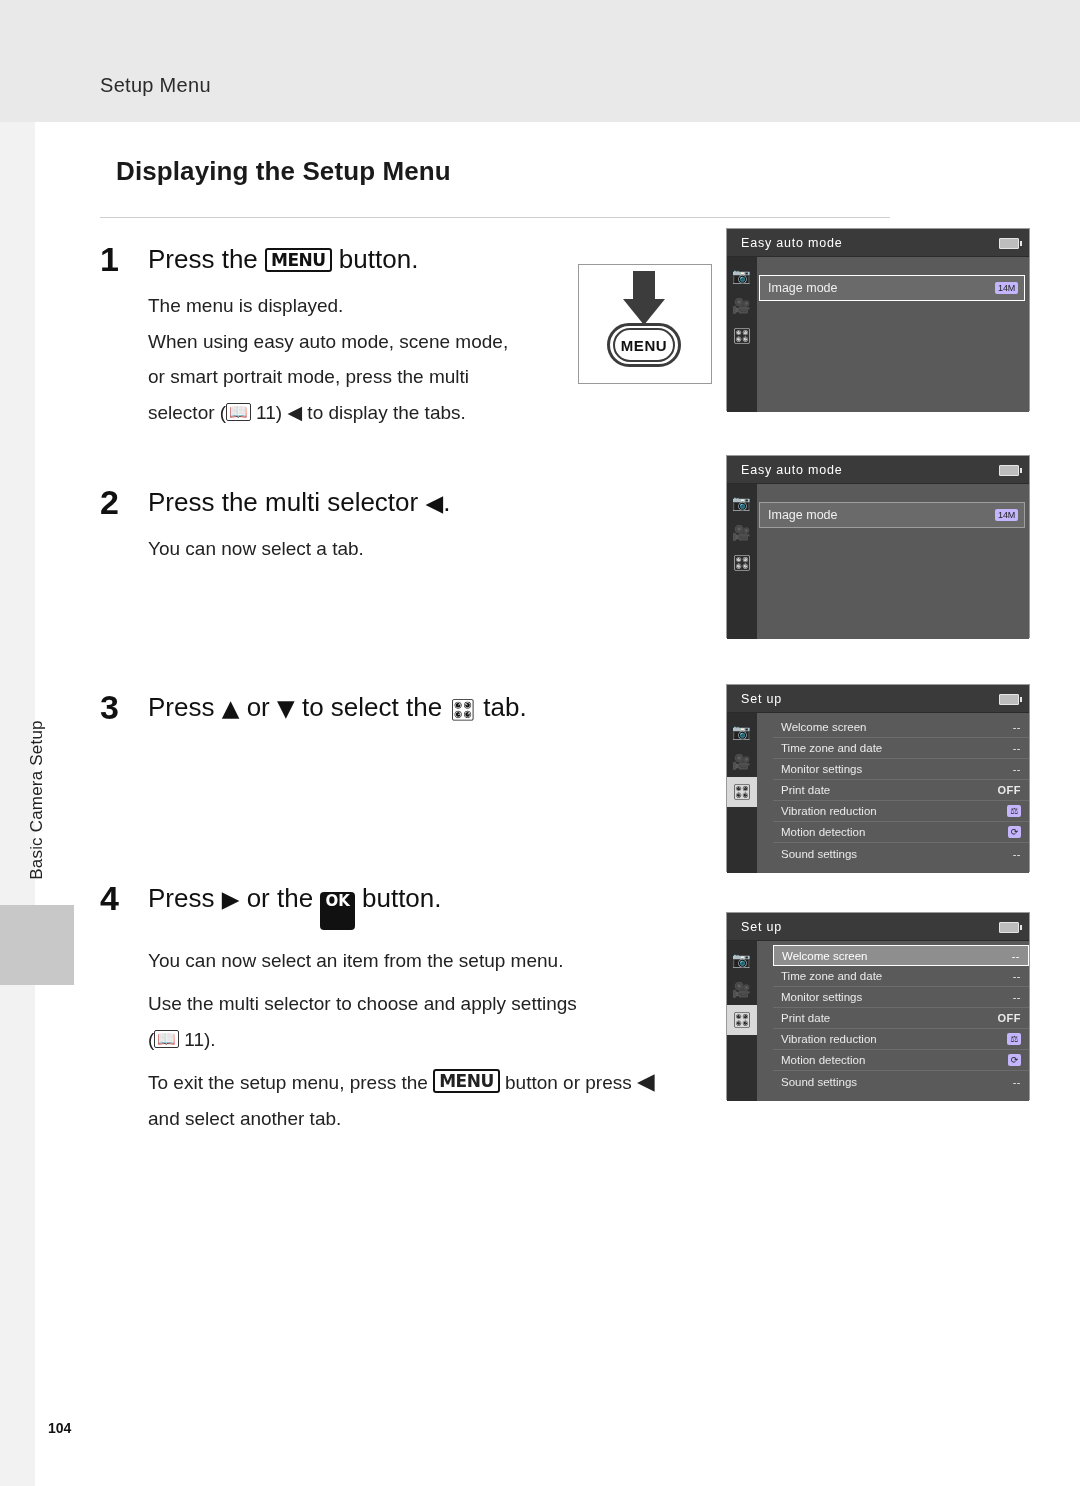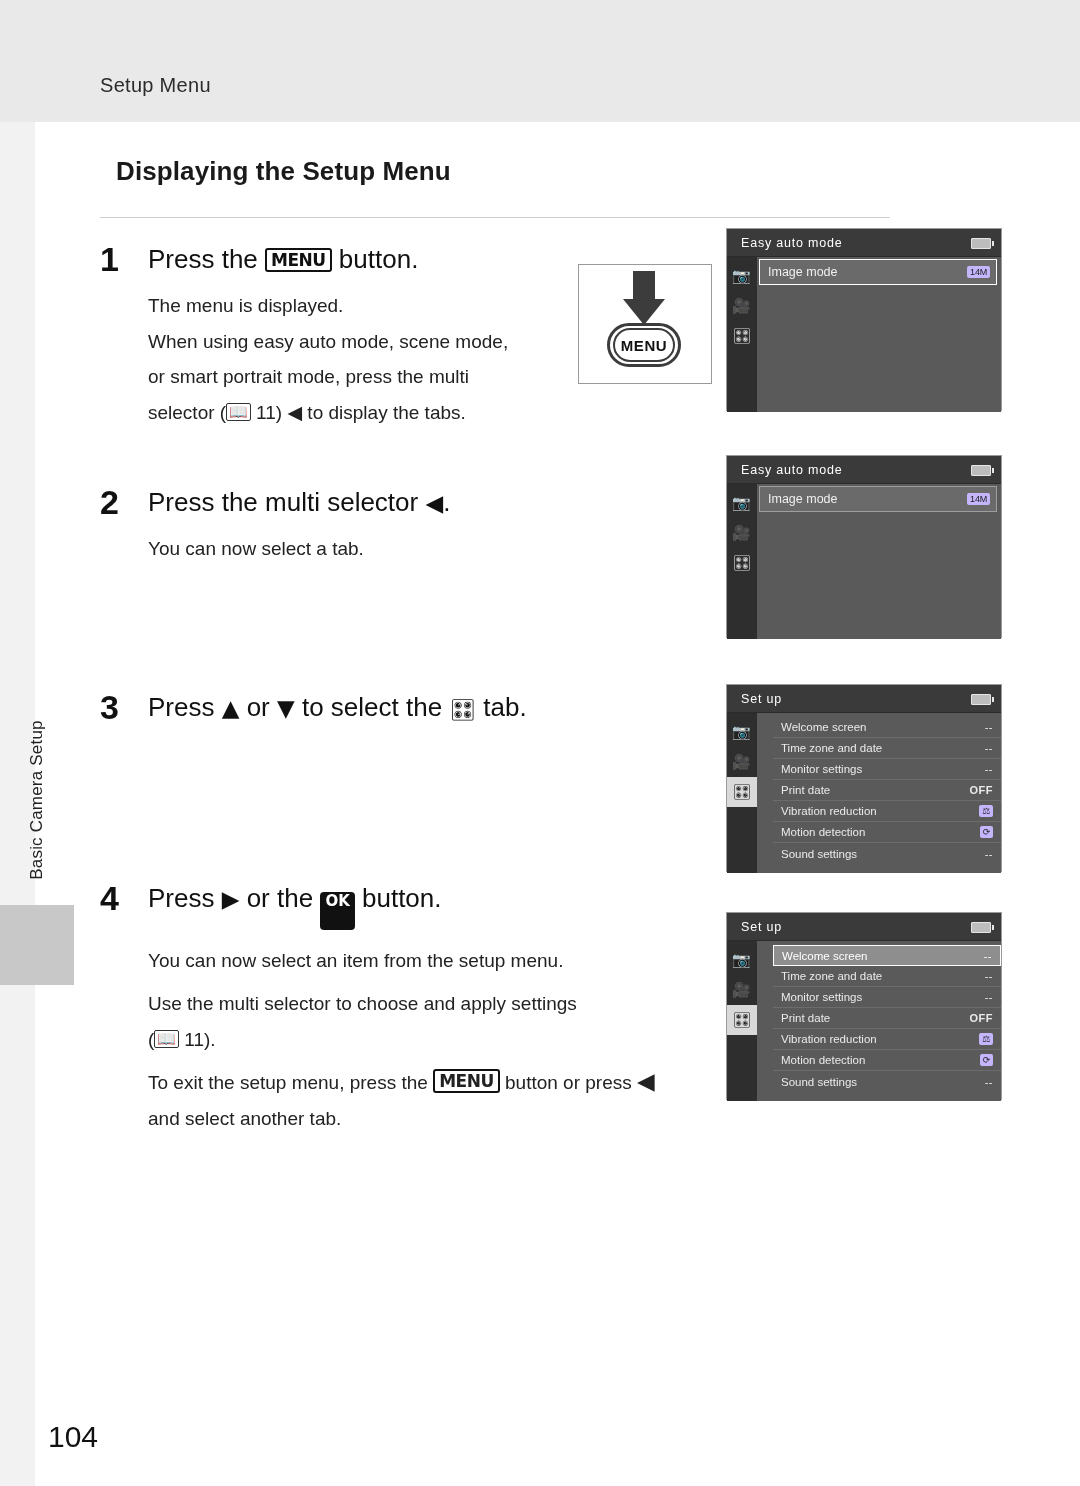--- a/index.html
+++ b/index.html
@@ -215,21 +215,21 @@
     justify-content: center;
     font-size: 15px;
     font-weight: bold;
     letter-spacing: .6px;
     color: #111;
   }
 
   
   .lcd {
     position: absolute;
-    width: 276px;
+    width: 304px;
     background: #4b4b4b;
     border: 1px solid #9a9a9a;
     box-sizing: border-box;
     font-family: "Liberation Sans", sans-serif;
   }
   .lcd-title {
     height: 27px;
     background: #3a3a3a;
     color: #ffffff;
     font-size: 12.5px;
@@ -311,37 +311,37 @@
     display: flex;
     align-items: center;
     justify-content: space-between;
     height: 26px;
     padding: 0 6px 0 8px;
     font-size: 12.5px;
     color: #f0f0f0;
     background: #6a6a6a;
     border: 1px solid #ffffff;
     box-sizing: border-box;
-    margin: 2px 4px 0 2px;
+    margin: 18px 4px 0 2px;
   }
   .img-badge {
     background: #c4b5fd;
     color: #222;
     font-size: 9px;
     padding: 1px 3px;
     border-radius: 2px;
     letter-spacing: -.2px;
   }
 
   .page-num {
     position: absolute;
     left: 48px;
     top: 1420px;
-    font-size: 30px;
-    font-weight: normal;
+    font-size: 14px;
+    font-weight: bold;
     color: #111;
   }
 </style>
 </head>
 <body>
 
 <div class="page">
 
   <div class="top-band"></div>
   <div class="left-band"></div>

